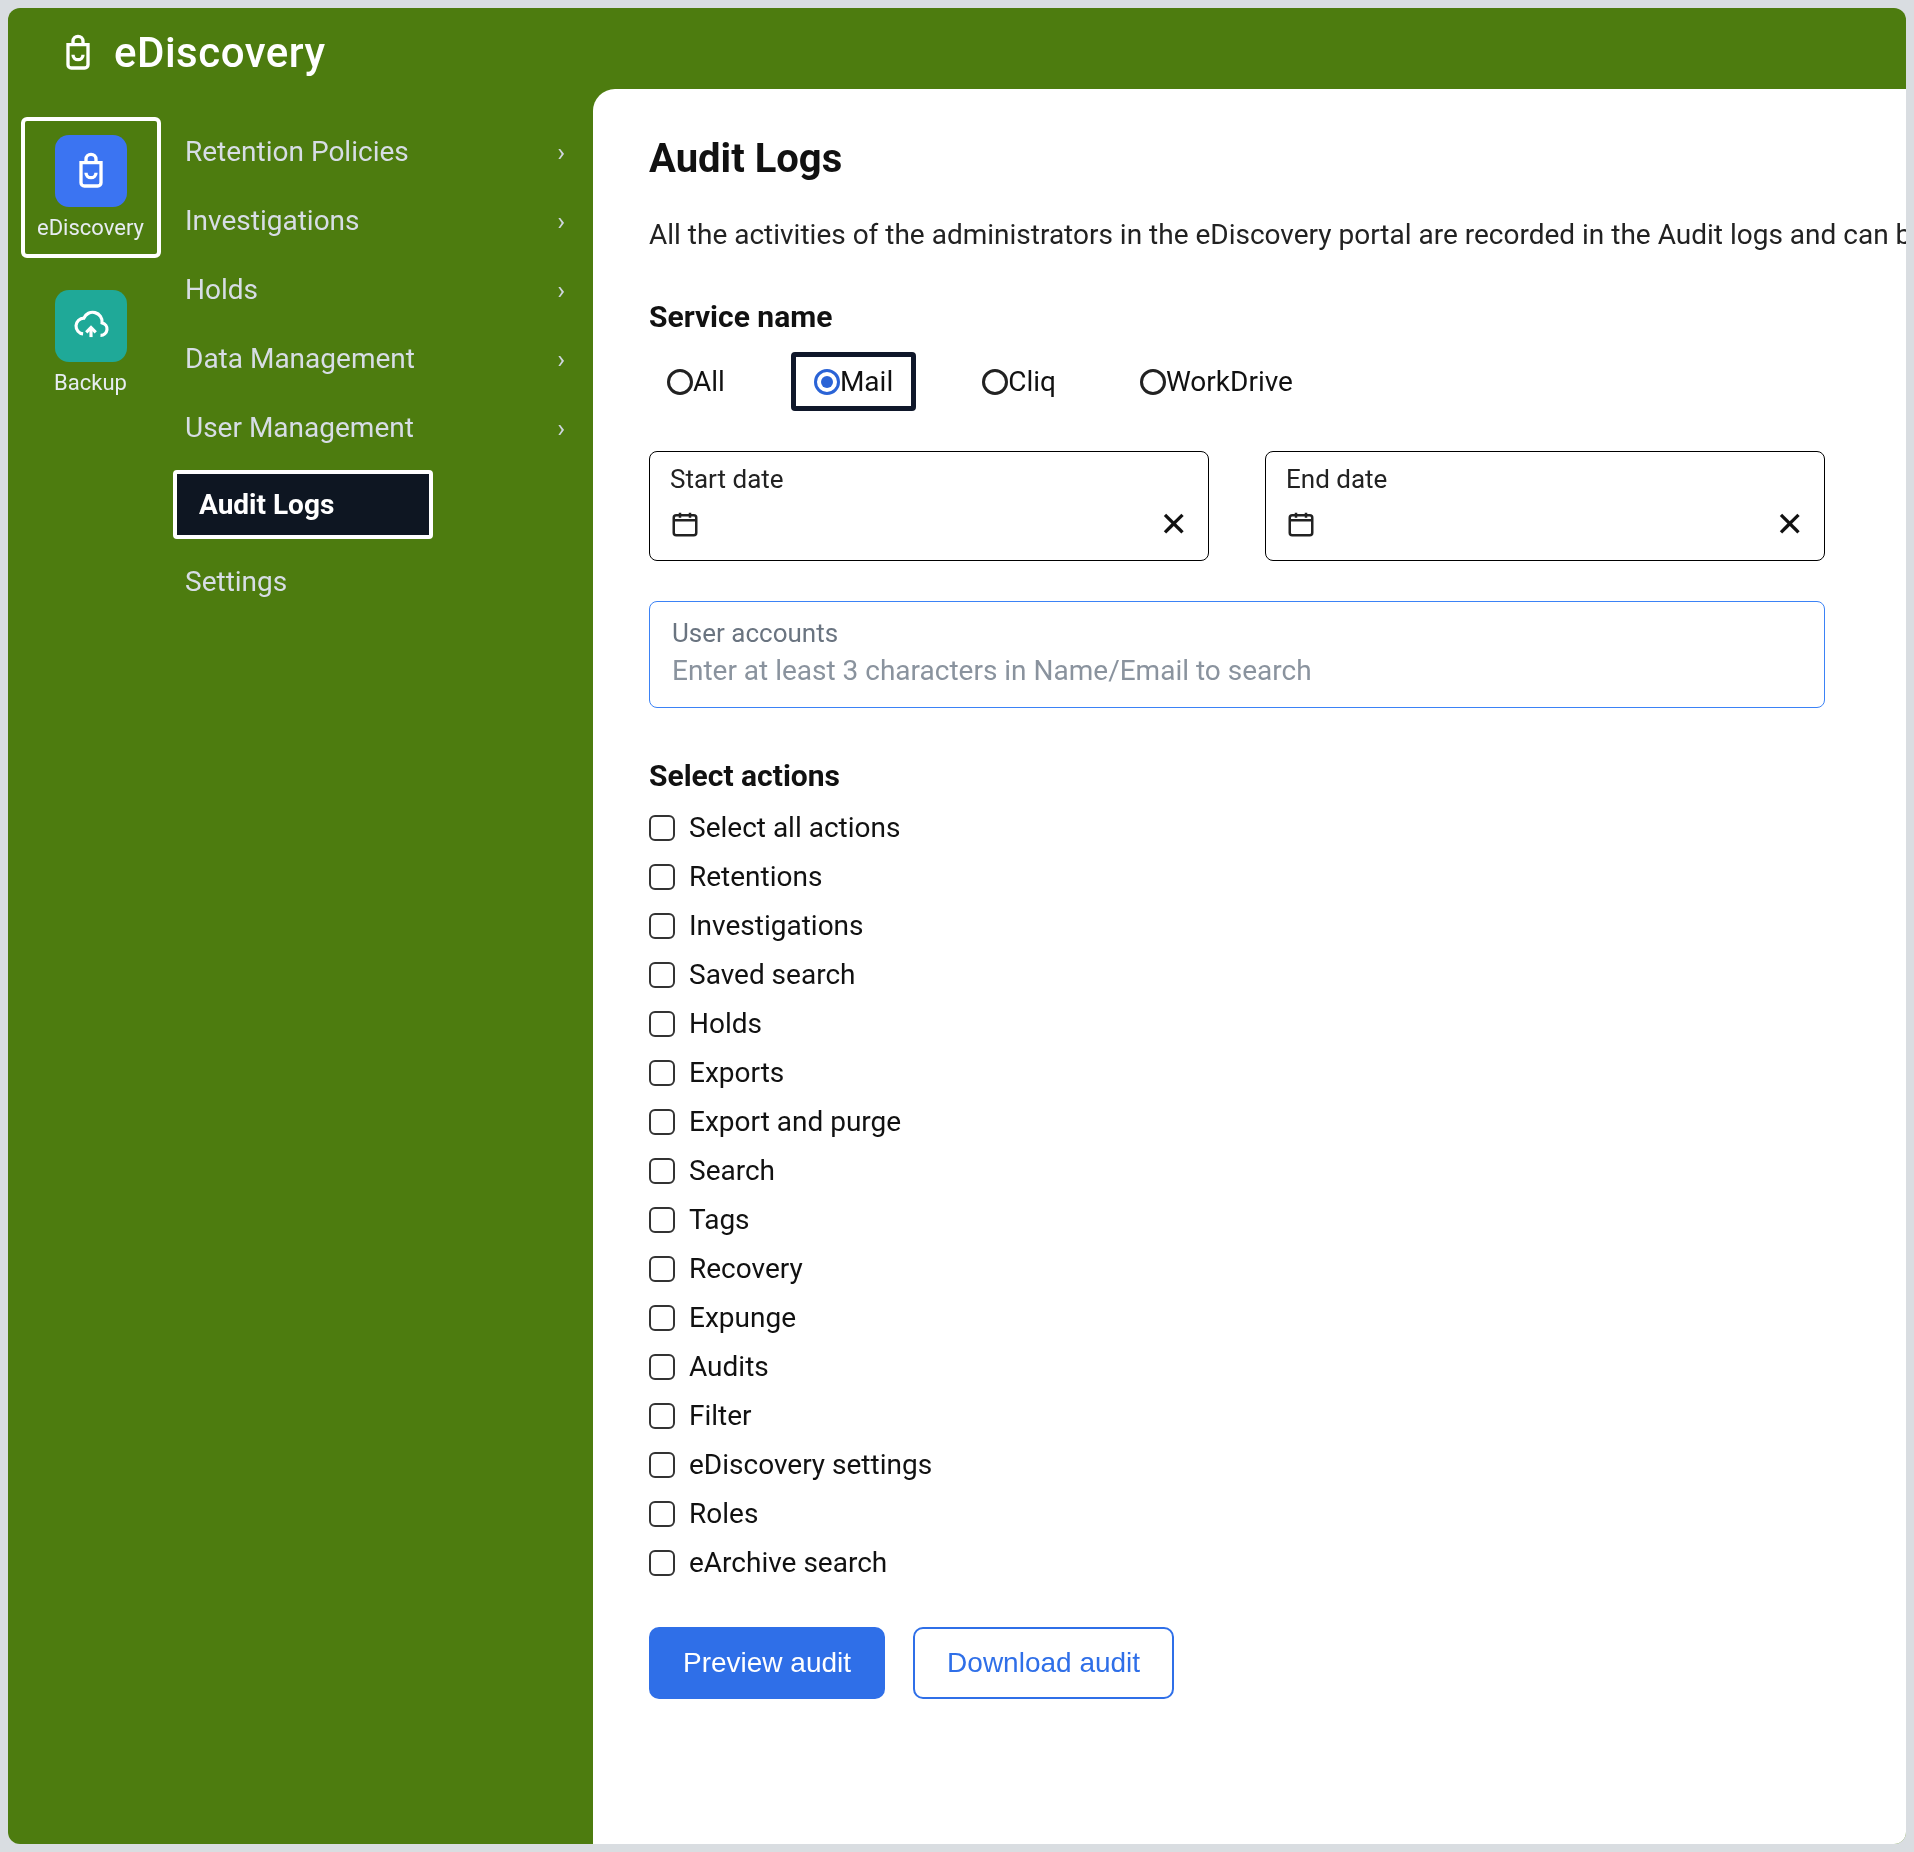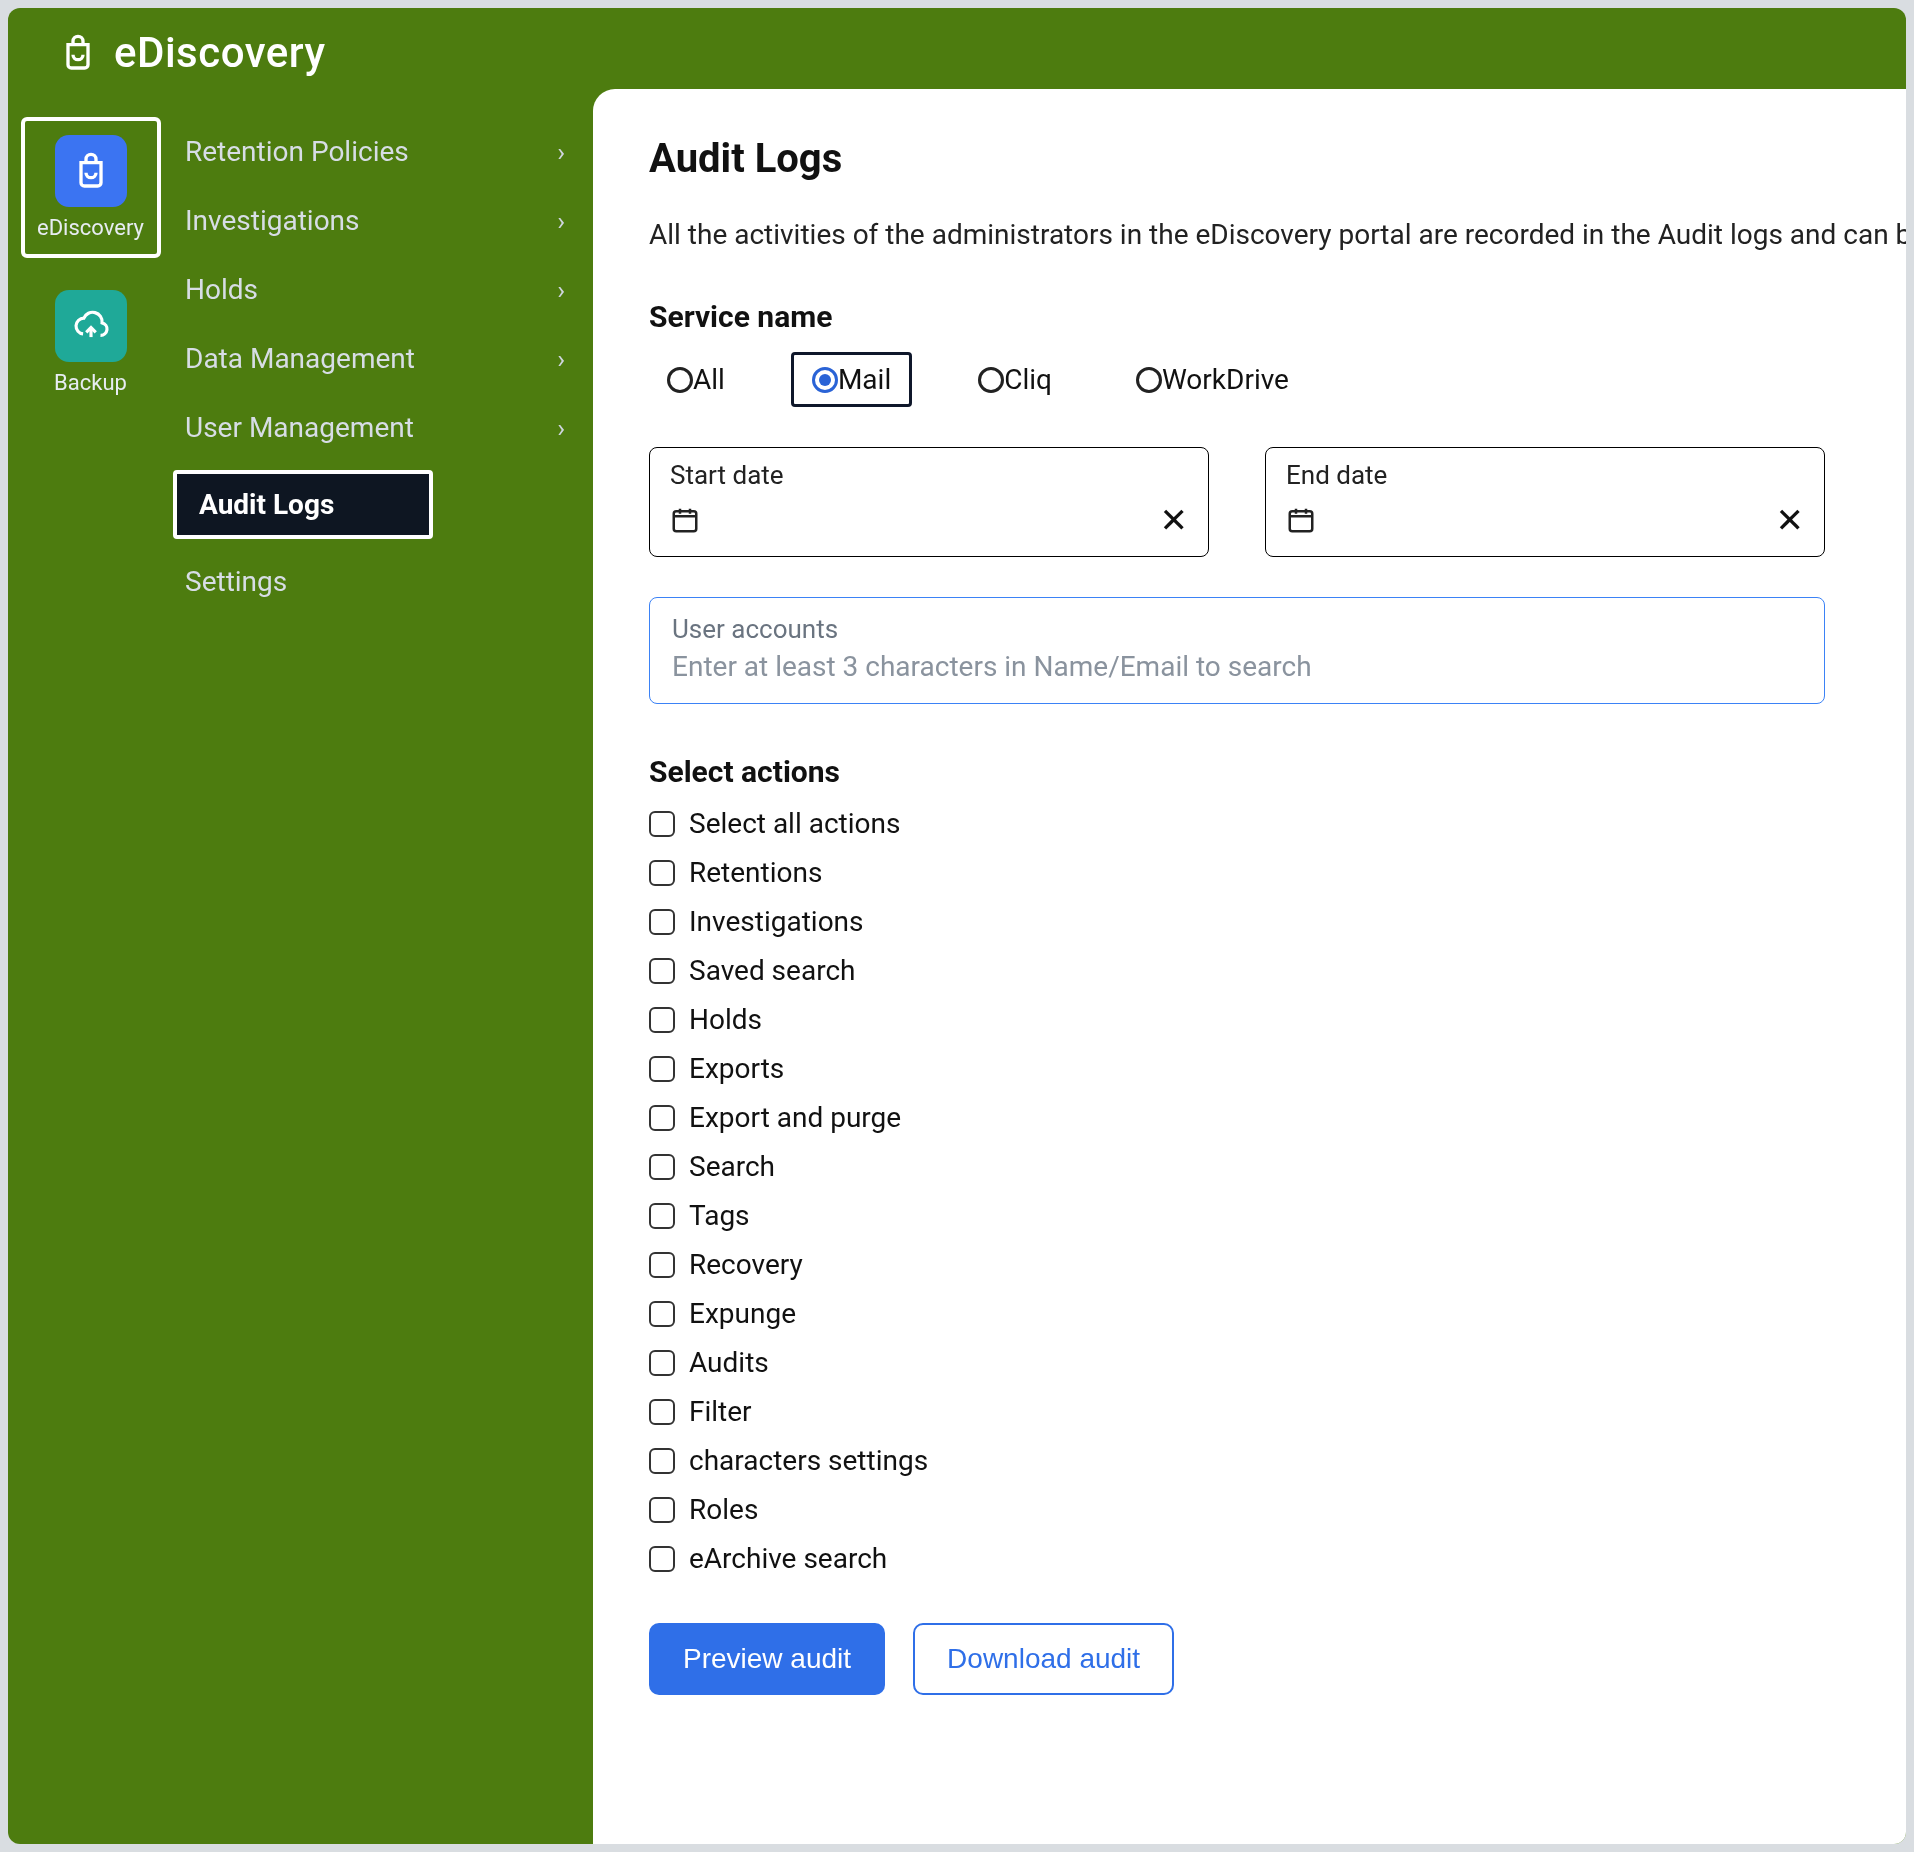--- a/index.html
+++ b/index.html
@@ -135,21 +135,21 @@
     gap: 48px;
     margin-bottom: 40px;
   }
   .radio-opt {
     display:flex;
     align-items:center;
     font-size: 28px;
     padding: 8px 18px;
   }
   .radio-opt.boxed {
-    border: 3px solid #0f172a;
+    border: 5px solid #0f172a;
     border-radius: 4px;
   }
   .radio-circle {
     width:26px;height:26px;border:3px solid #222;border-radius:50%;
     display:flex;align-items:center;justify-content:center;
   }
   .radio-circle.sel { border-color:#2a63d6; }
   .radio-dot { width:12px;height:12px;border-radius:50%;background:#2a63d6; }
 
   .date-row {
@@ -374,21 +374,21 @@
           <label class="chk-row">
             <span class="chk-box"></span>
             <span>Audits</span>
           </label>
           <label class="chk-row">
             <span class="chk-box"></span>
             <span>Filter</span>
           </label>
           <label class="chk-row">
             <span class="chk-box"></span>
-            <span>characters settings</span>
+            <span>eDiscovery settings</span>
           </label>
           <label class="chk-row">
             <span class="chk-box"></span>
             <span>Roles</span>
           </label>
           <label class="chk-row">
             <span class="chk-box"></span>
             <span>eArchive search</span>
           </label>
         </div>

